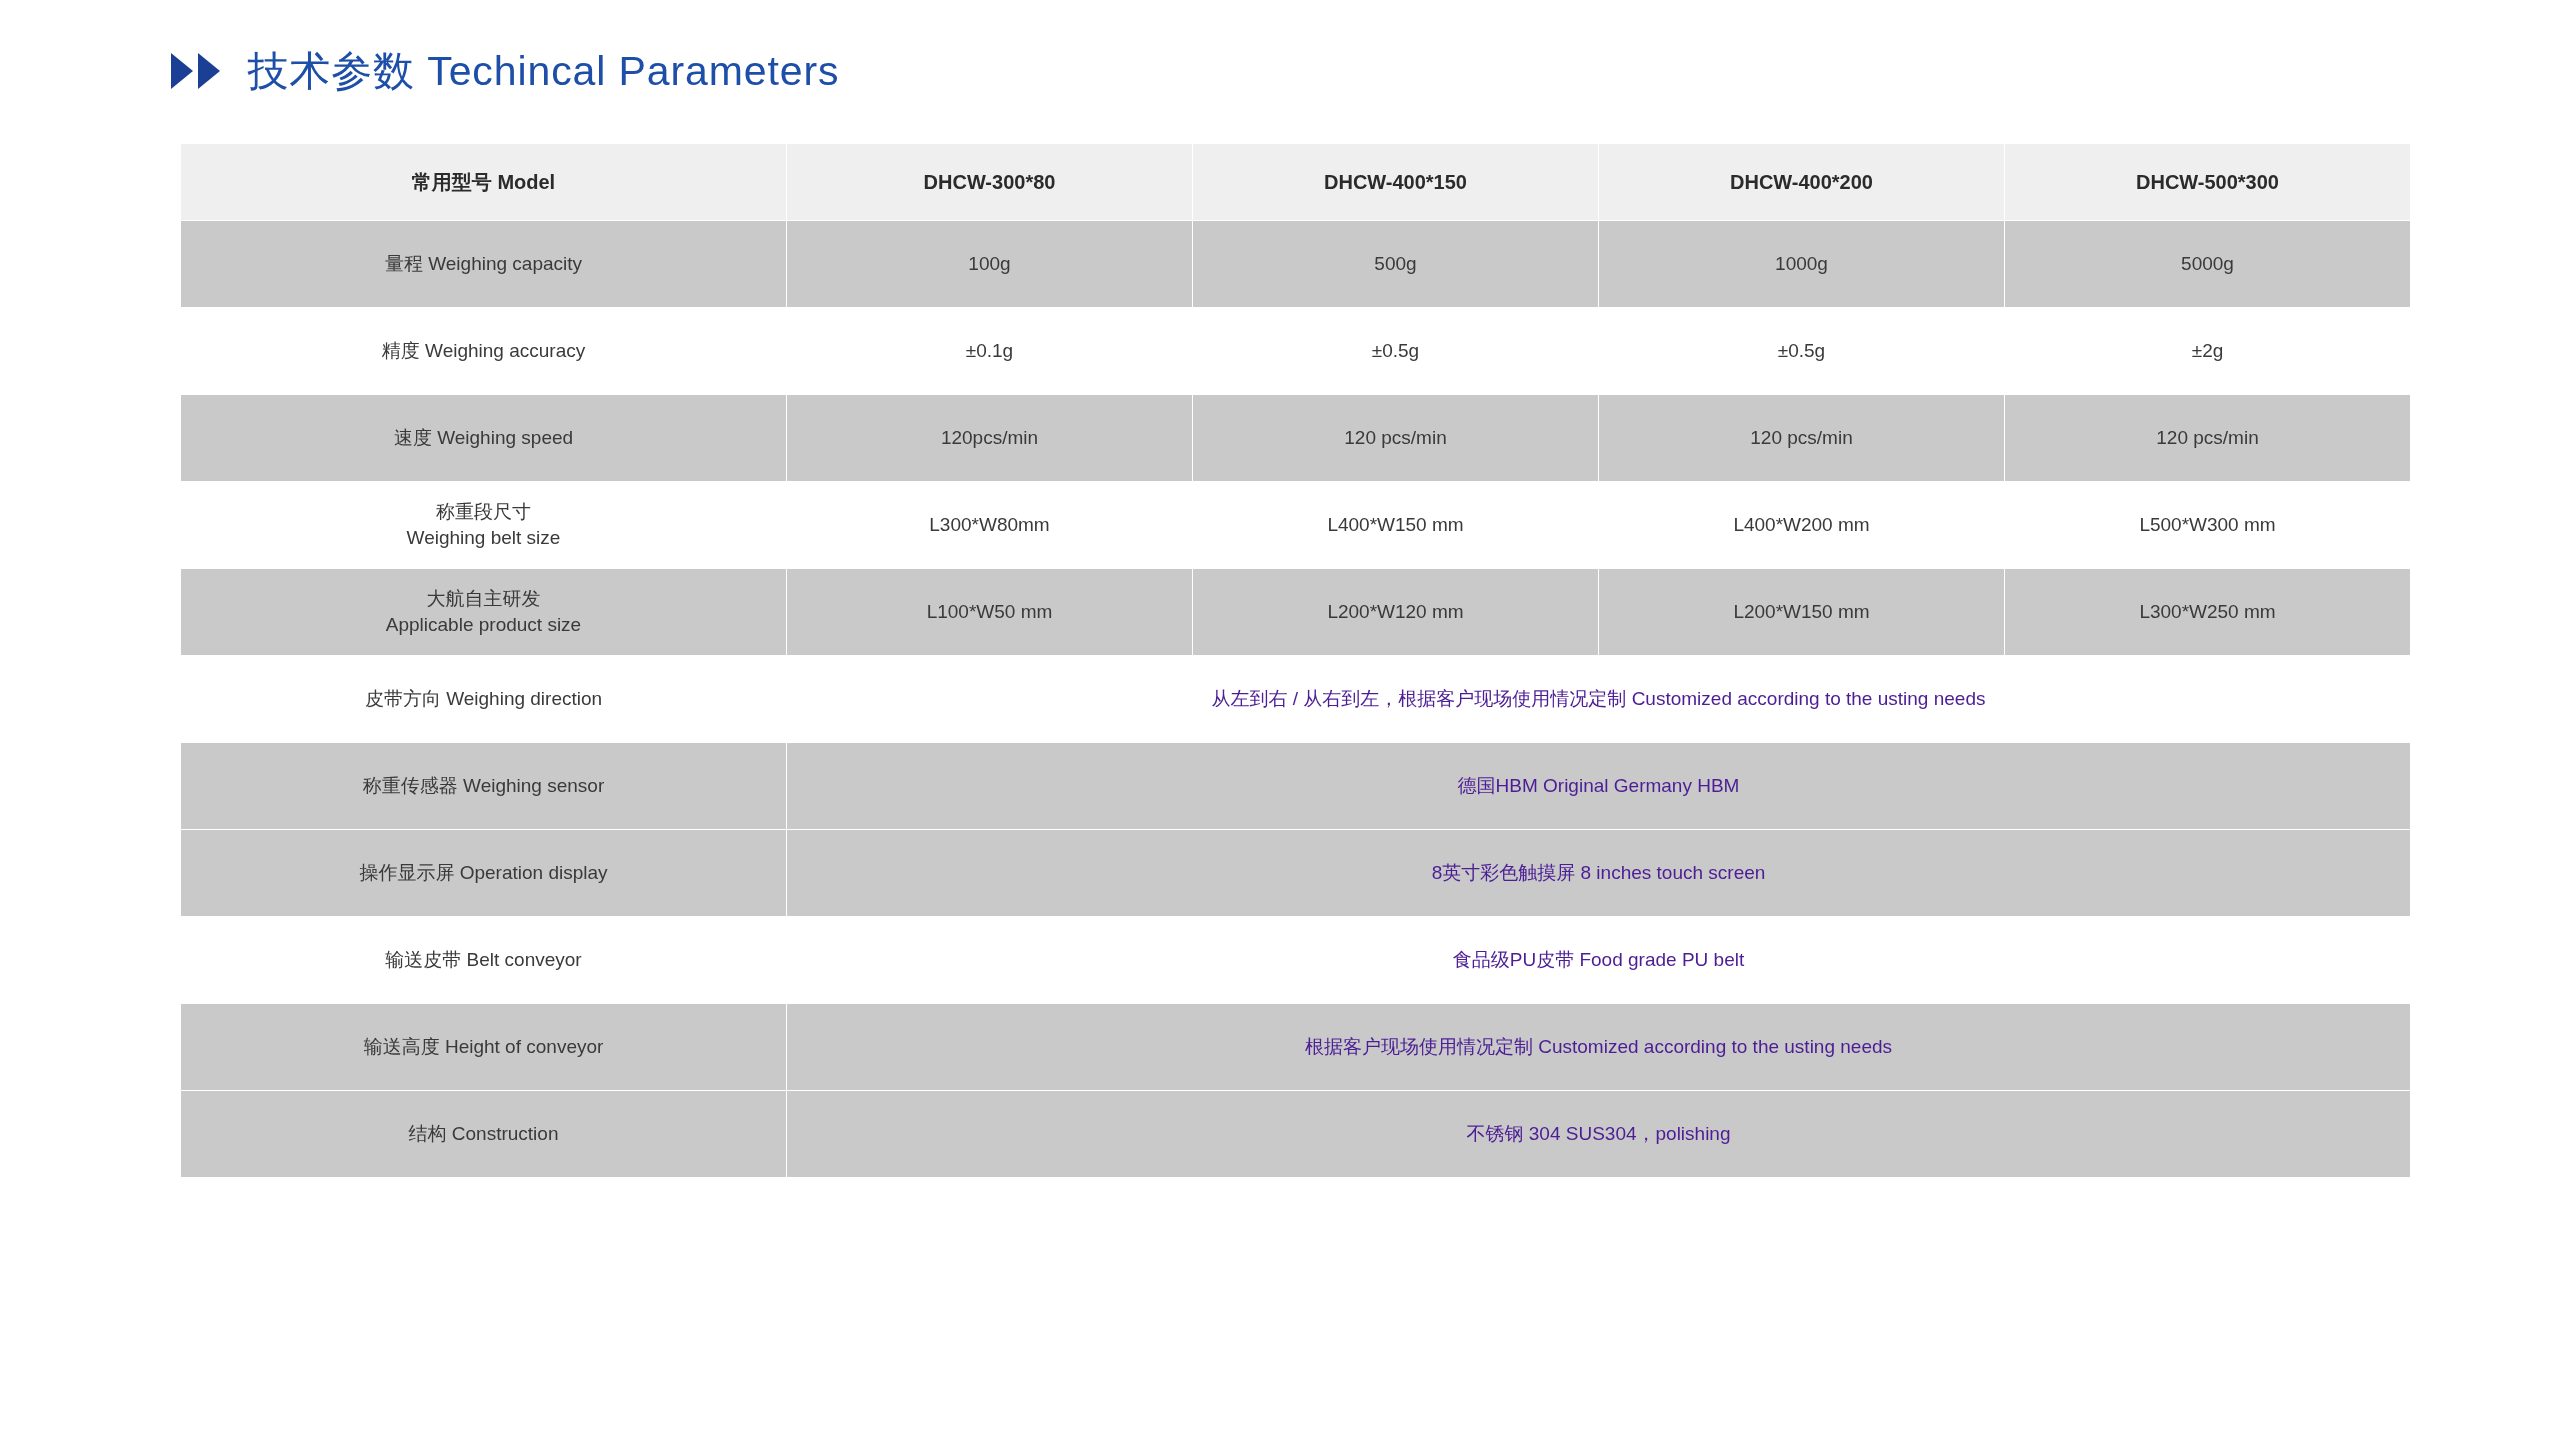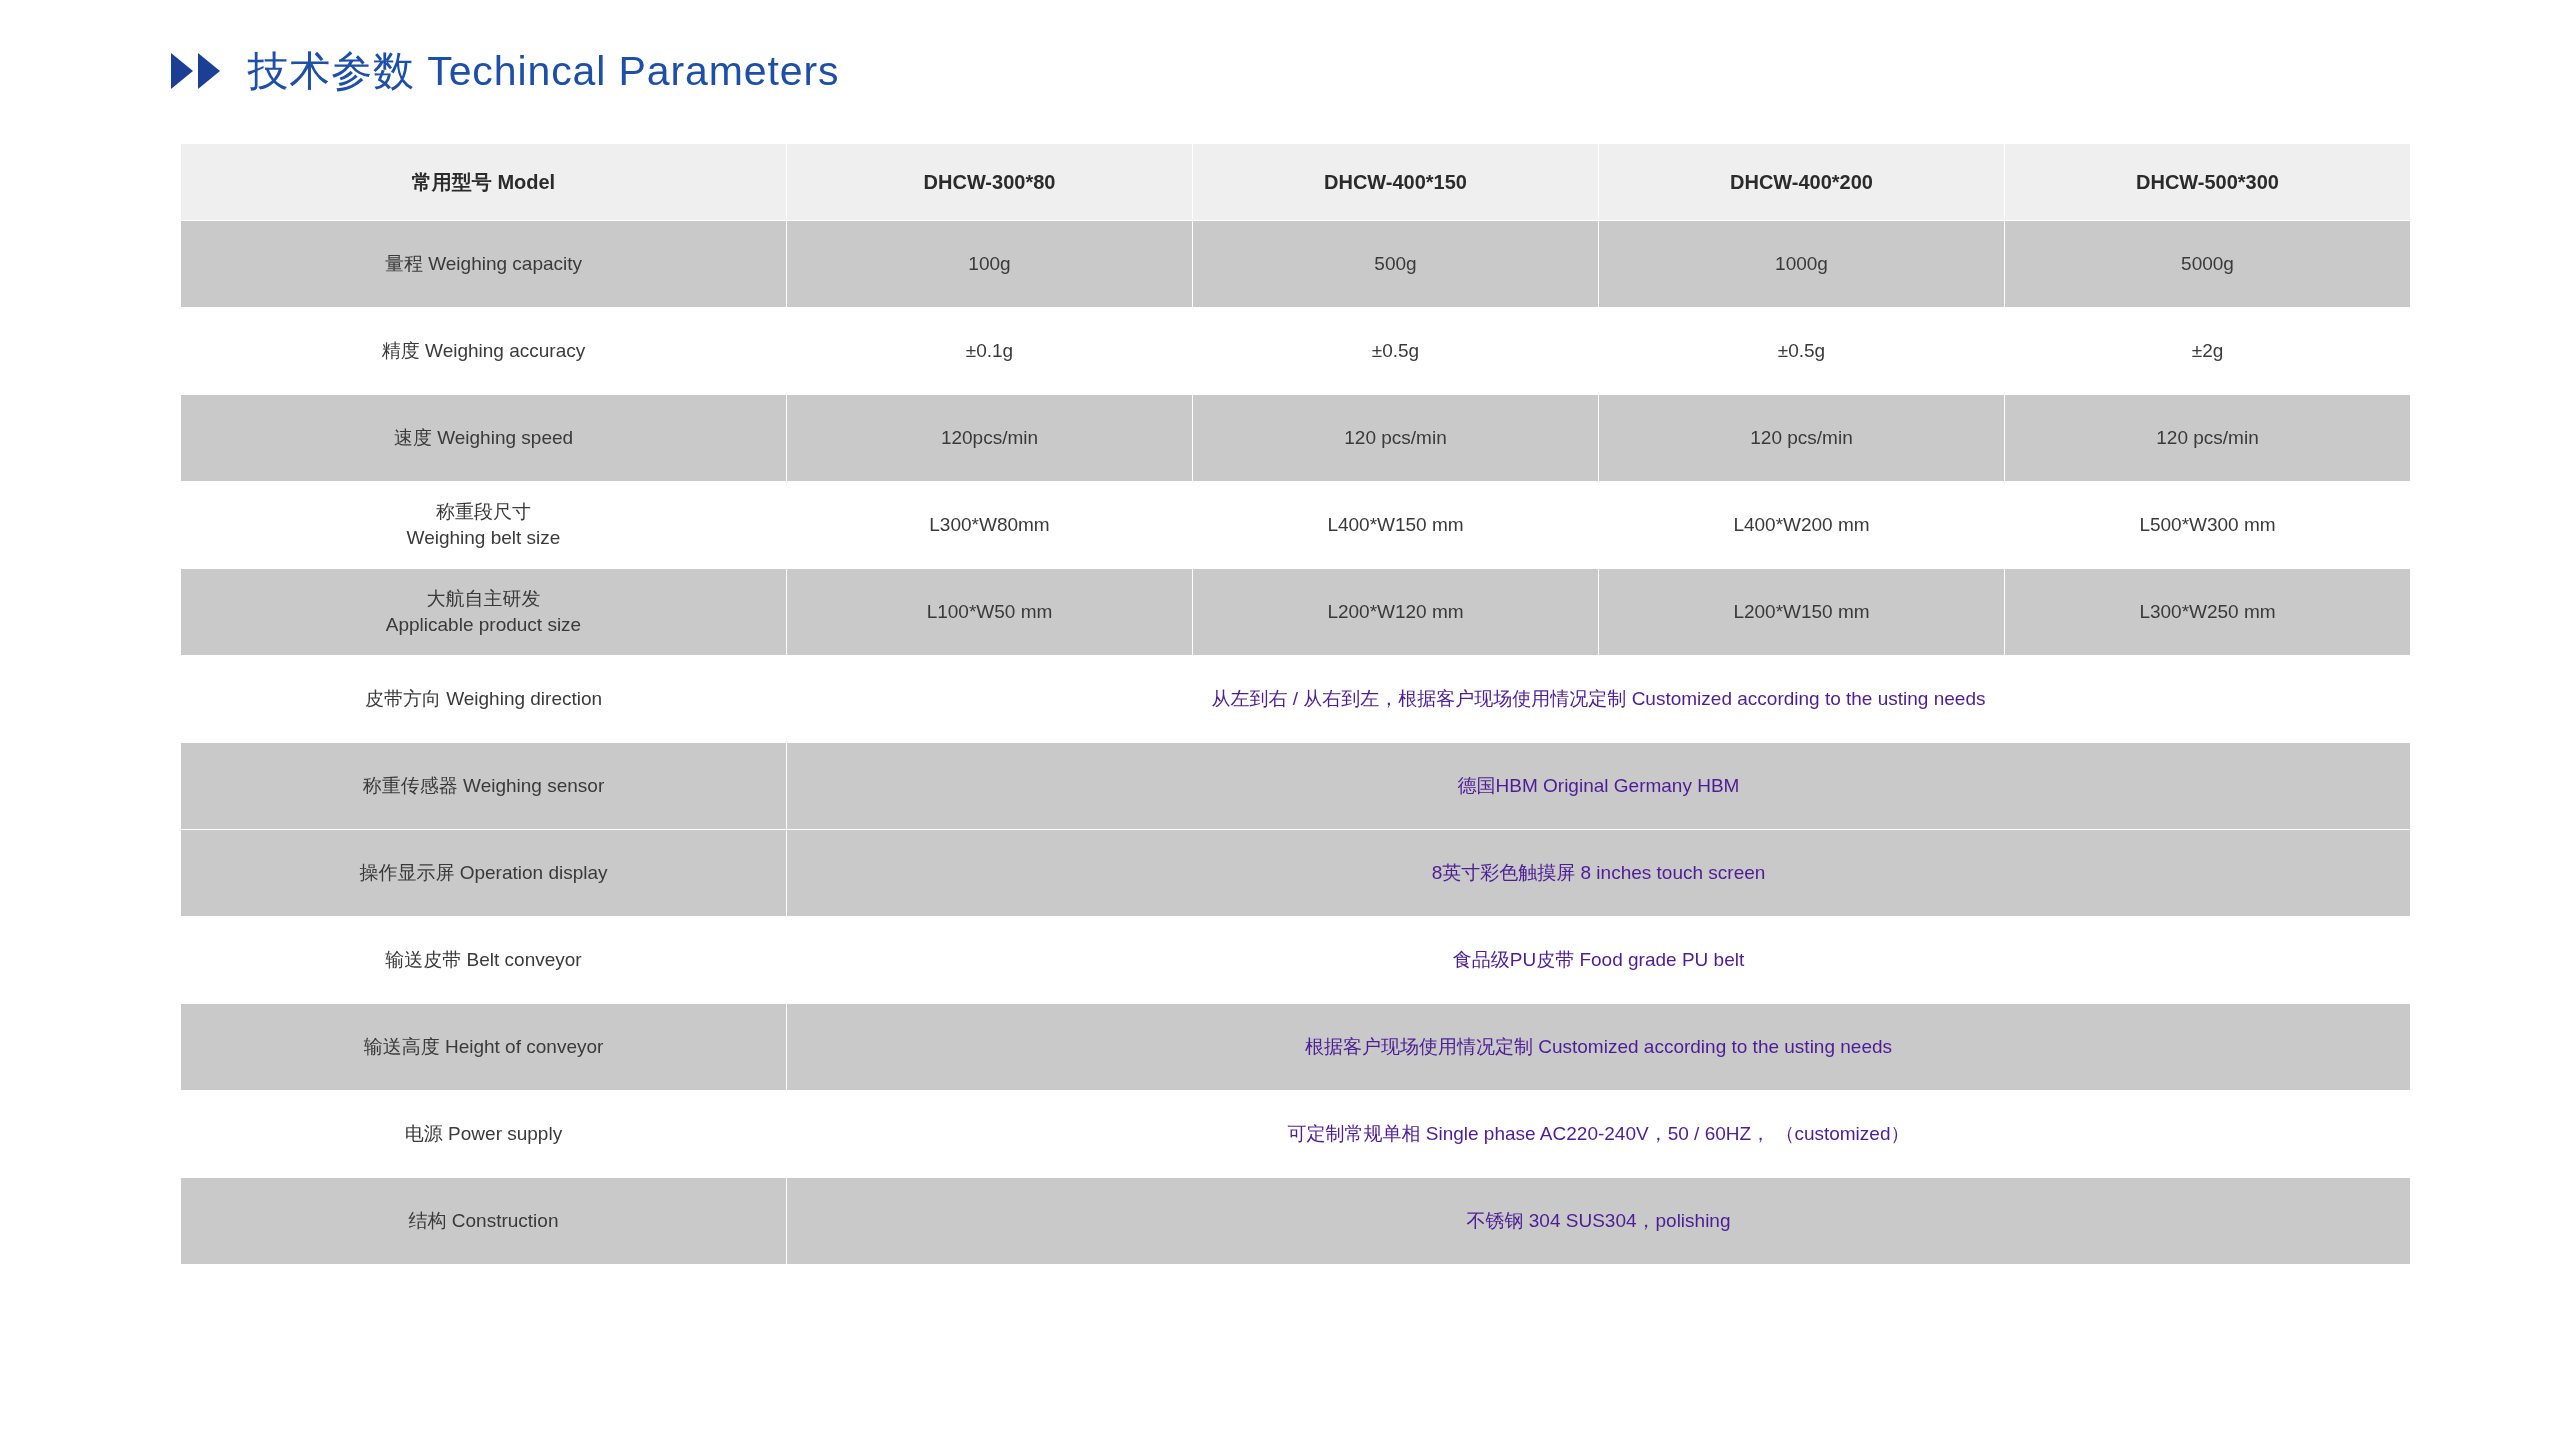--- a/index.html
+++ b/index.html
@@ -167,24 +167,20 @@
           <td class="span-cell" colspan="4">8英寸彩色触摸屏 8 inches touch screen</td>
         </tr>
         <tr class="plain">
           <td class="col-label label-cell">输送皮带 Belt conveyor</td>
           <td class="span-cell" colspan="4">食品级PU皮带 Food grade PU belt</td>
         </tr>
         <tr class="shaded">
           <td class="col-label label-cell">输送高度 Height of conveyor</td>
           <td class="span-cell" colspan="4">根据客户现场使用情况定制 Customized according to the usting needs</td>
         </tr>
-        <tr class="plain">
-          <td class="col-label label-cell">电源 Power supply</td>
-          <td class="span-cell" colspan="4">可定制常规单相 Single phase AC220-240V，50 / 60HZ， （customized）</td>
-        </tr>
         <tr class="shaded">
           <td class="col-label label-cell">结构 Construction</td>
           <td class="span-cell" colspan="4">不锈钢 304 SUS304，polishing</td>
         </tr>
       </tbody>
   </table>
 
 </div>
 
 

